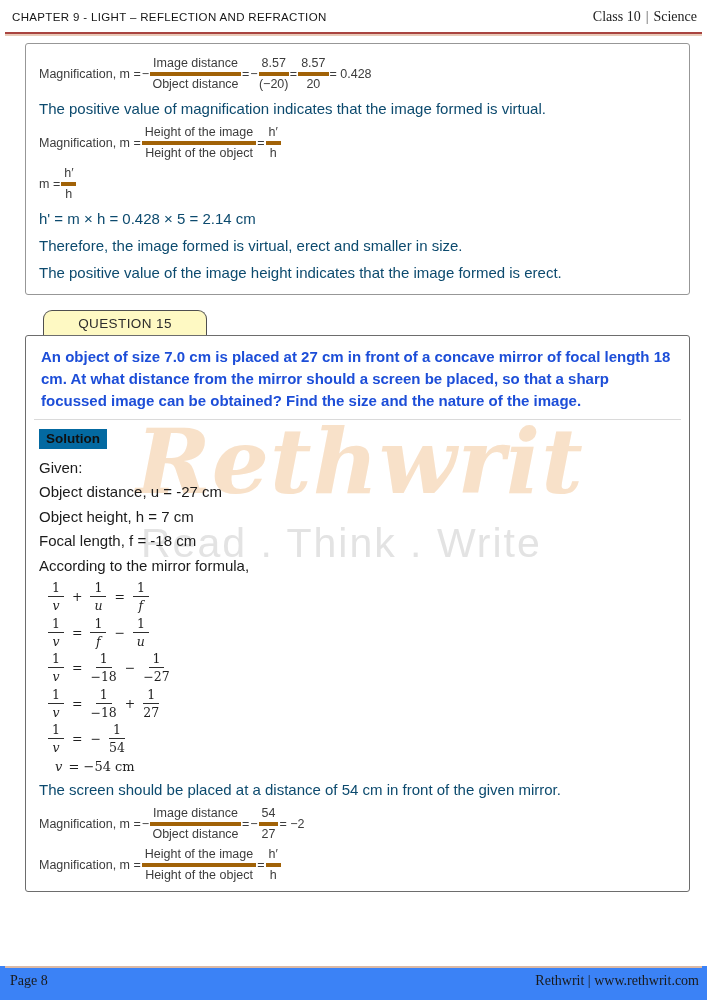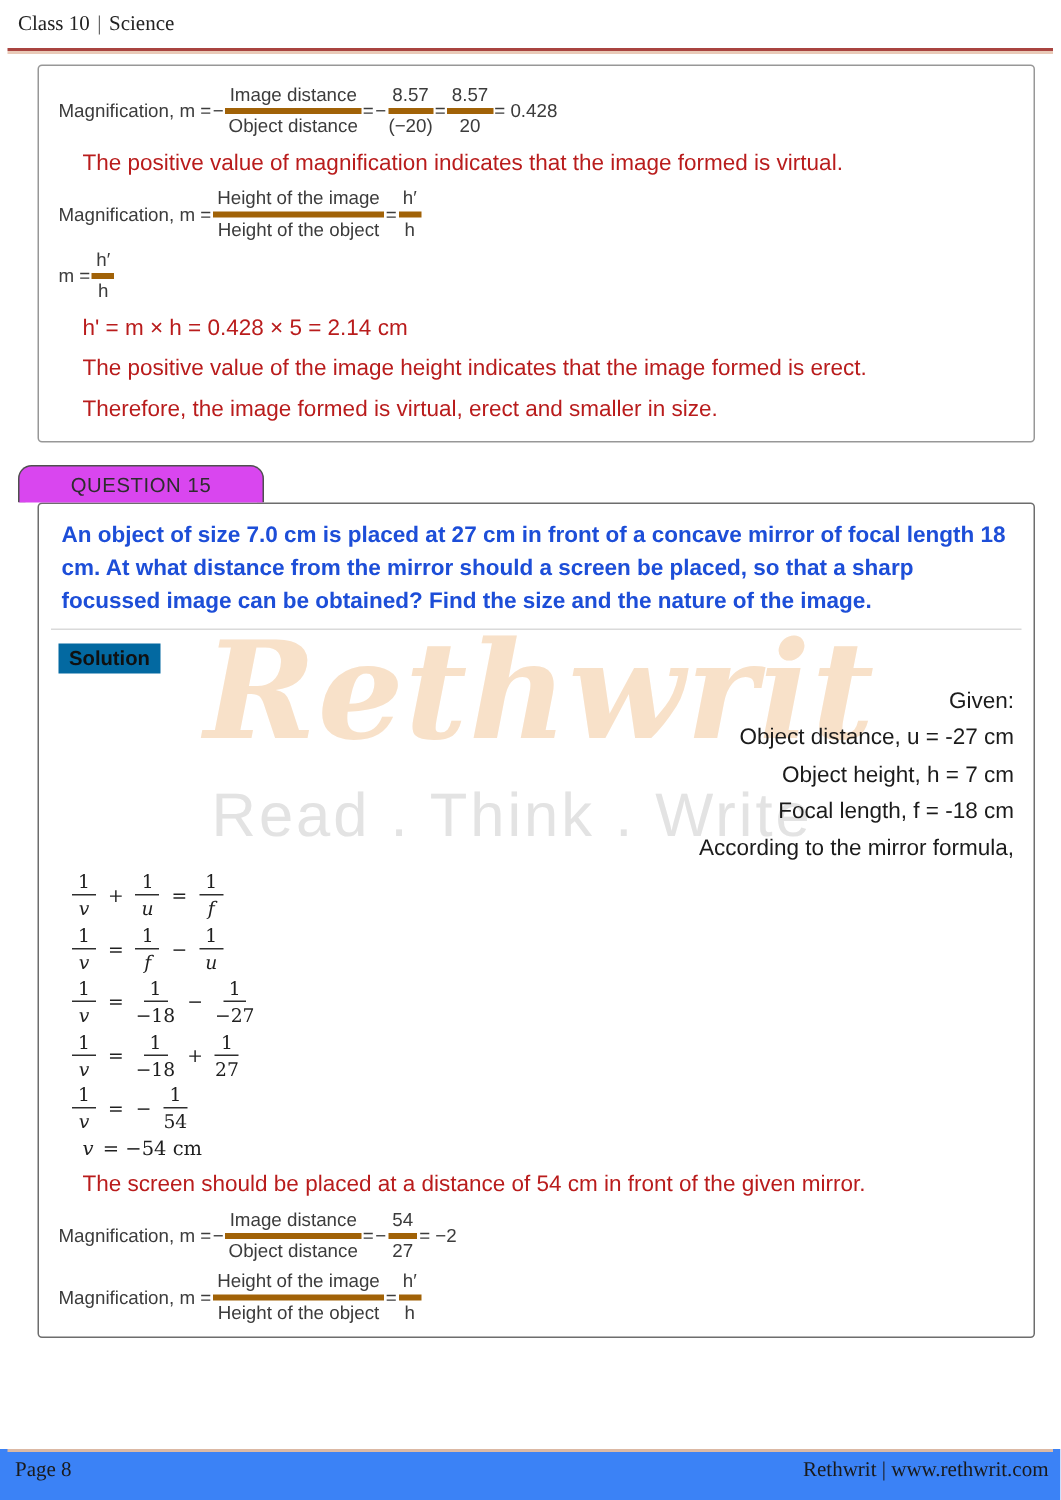--- a/index.html
+++ b/index.html
@@ -17,41 +17,41 @@
   .chapter { font-size: 11.5px; letter-spacing: .35px; color: #161616; }
   .class-info { font-family: "Liberation Serif", serif; font-size: 14px; color: #222; }
   .class-info .bar { padding: 0 5px; color: #555; }
   .rule { height: 2px; margin: 7px 5px 0 5px; background: #a94440; box-shadow: 0 2px 0 rgba(219,166,136,.6); }
 
   
   .box { border: 1.2px solid #979797; border-radius: 3px; margin: 9px 17px 0 25px; padding: 7px 13px 8px; position: relative; z-index: 2; background: transparent; }
   .box2 { border-color: #6d6d6d; margin-top: 0; padding-bottom: 4px; }
 
   .tab {
-    width: 164px; margin: 15px 0 0 12px; position: relative; z-index: 3;
-    background: #d946ef; border: 1.5px solid #4f4f4f; border-bottom: none;
+    width: 164px; margin: 15px 0 0 43px; position: relative; z-index: 3;
+    background: #fef9c3; border: 1.5px solid #4f4f4f; border-bottom: none;
     border-radius: 9px 9px 0 0; padding: 5px 0 4px; text-align: center;
     font-size: 13.5px; color: #2d2d2d; letter-spacing: .4px;
   }
 
   
-  .body-line { font-size: 15px; line-height: 23px; margin: 4px 16px 2px; color: #b91c1c; }
+  .body-line { font-size: 15px; line-height: 23px; margin: 4px 0 2px; color: #0c4a6e; }
   .small-line { font-size: 13px; line-height: 19px; margin: 3px 0 1px; color: #2c2c2c; }
 
   
   .frow { display: flex; align-items: center; gap: 1px; font-size: 12.5px; color: #3c3c3c; margin: 5px 0 3px; }
   .frac { display: inline-flex; flex-direction: column; align-items: center; line-height: 1.22; }
   .frac .num { display: block; border-bottom: 4px solid #a16207; padding: 0 3px 1px; }
   .frac .den { display: block; padding-top: 1px; }
 
   
   .question-text { font-weight: bold; font-size: 15px; line-height: 22px; color: #1d4ed8; margin: 3px 2px 7px; }
   .divider { height: 1px; background: #dadada; margin: 4px -5px 9px; }
   .solution-label { display: inline-block; background: #0369a1; font-weight: bold; font-size: 13.5px; padding: 2px 7px 3px; color: #101010; margin: 0 12px 7px 0; }
-  .given-line { font-size: 15px; line-height: 24.5px; color: #1b1b1b; text-align: right; }
+  .given-line { font-size: 15px; line-height: 24.5px; color: #1b1b1b; }
 
   
   .math { margin: 2px 0 0 9px; font-family: "DejaVu Serif", serif; font-size: 12.5px; color: #1f1f1f; }
   .mrow { display: flex; align-items: center; gap: 8px; margin: 2px 0; }
   .mrow .frac .num { border-bottom: 1px solid #2e2e2e; padding: 0 4px 1px; }
   .it { font-style: italic; }
   .mfinal { margin: 3px 0 2px 7px; font-size: 13px; }
   .mfinal .it { padding-right: 2px; }
 
   
@@ -66,20 +66,21 @@
 </style>
 </head>
 <body>
 
 <div class="watermark">
   <div class="wm-brand">Rethwrit</div>
   <div class="wm-tagline">Read . Think . Write</div>
 </div>
 
 <div class="header">
+  <span class="chapter">CHAPTER 9 - LIGHT – REFLECTION AND REFRACTION</span>
   <span class="class-info"><span>Class 10</span><span class="bar">|</span><span>Science</span></span>
 </div>
 <div class="rule"></div>
 
 <div class="box">
 
   <div class="frow">
     <span>Magnification, m =</span>
     <span>−</span>
     <span class="frac">
@@ -117,22 +118,22 @@
 
   <div class="frow">
     <span>m =</span>
     <span class="frac">
         <span class="num">h′</span>
         <span class="den">h</span>
       </span>
   </div>
 
   <div class="body-line">h' = m × h = 0.428 × 5 = 2.14 cm</div>
+  <div class="body-line">Therefore, the image formed is virtual, erect and smaller in size.</div>
   <div class="body-line">The positive value of the image height indicates that the image formed is erect.</div>
-  <div class="body-line">Therefore, the image formed is virtual, erect and smaller in size.</div>
 </div>
 
 <div class="tab">QUESTION 15</div>
 
 <div class="box box2">
 
   <div class="question-text">An object of size 7.0 cm is placed at 27 cm in front of a concave mirror of focal length 18 cm. At what distance from the mirror should a screen be placed, so that a sharp focussed image can be obtained? Find the size and the nature of the image.</div>
 
   <div class="divider"></div>
 

